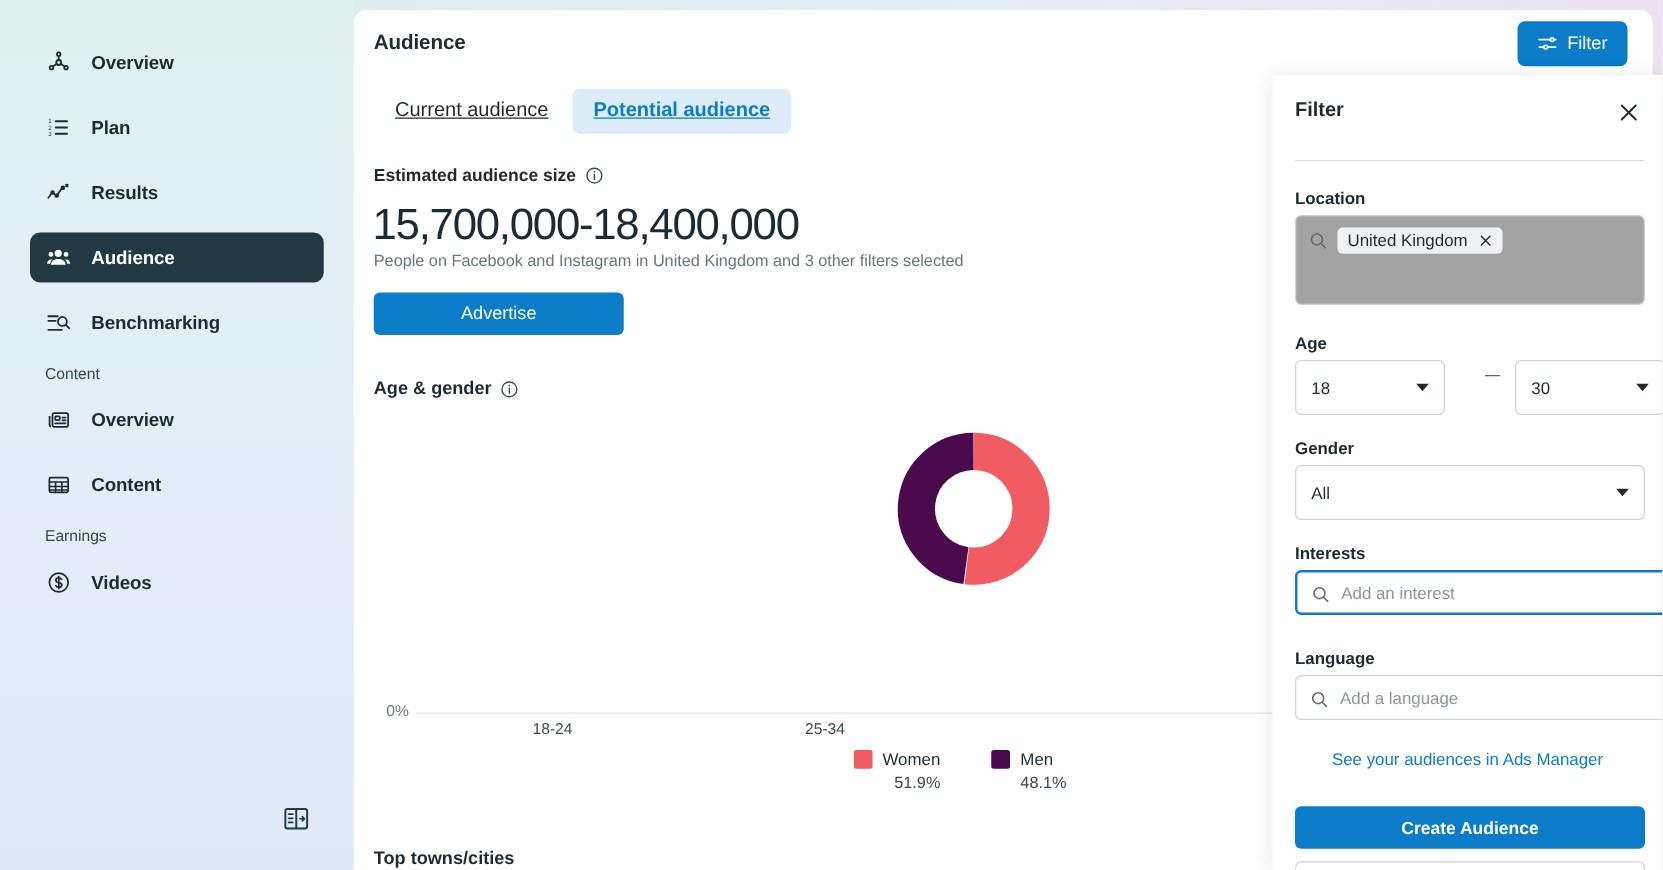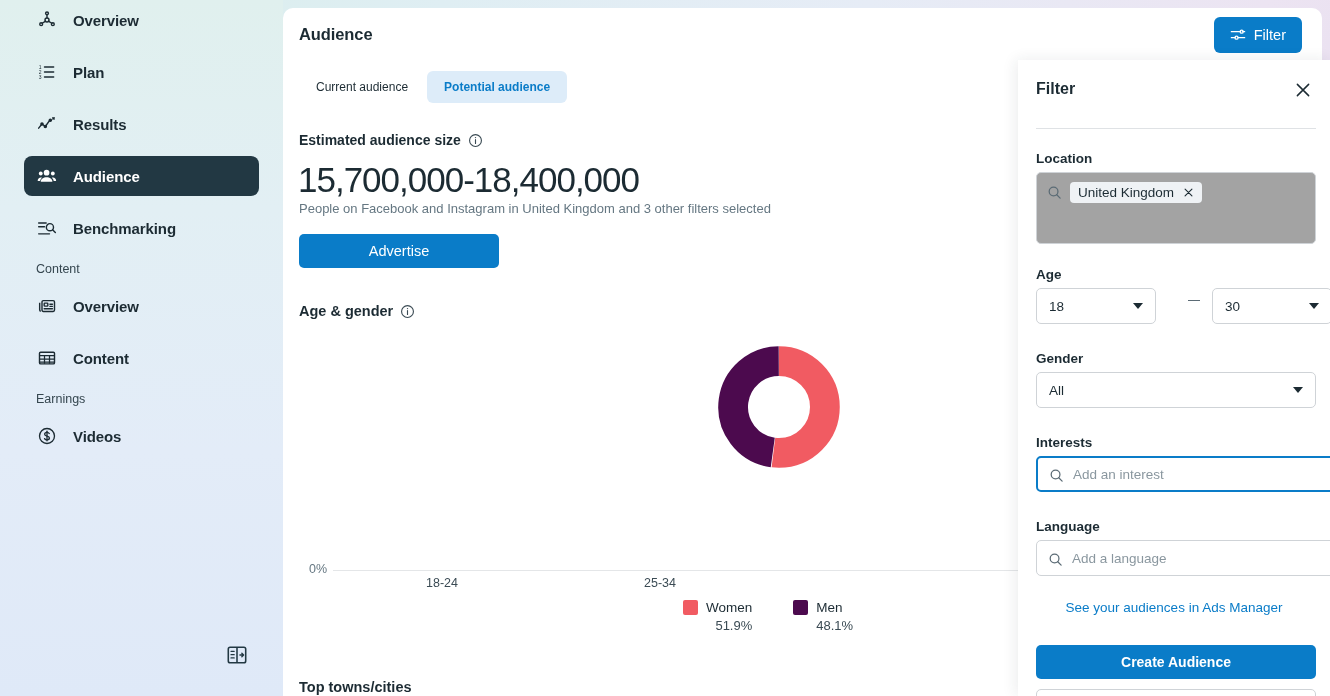--- a/index.html
+++ b/index.html
@@ -15,21 +15,21 @@
     position: relative;
   }
 
   
   .sidebar {
     position: absolute; left: 0; top: 0;
     width: 283px; height: 696px;
     background: linear-gradient(180deg, #e0f0ee 0%, #e2eff4 30%, #e3ecf8 65%, #dfe9f8 100%);
     overflow: hidden;
   }
-  .nav-list { }
+  .nav-list { padding-top: 30px; }
   .nav-item {
     display: flex; align-items: center;
     height: 40px;
     margin: 0 24px 12px 24px;
     padding-left: 12px;
     border-radius: 8px;
     cursor: pointer;
     color: #1c2b33;
   }
   .nav-item.active {
@@ -95,25 +95,26 @@
   }
   .filter-btn svg { width: 16px; height: 16px; display: block; }
 
   
   .tabs {
     position: absolute; left: 16px; top: 63px;
     display: flex; gap: 2px;
   }
   .tab {
     padding: 9px 17px;
-    font-size: 12px;
+    font-size: 16px;
     color: #1c2b33;
     border-radius: 6px;
     cursor: pointer;
     white-space: nowrap;
+    text-decoration: underline;
   }
   .tab.active {
     background: #ddecf9;
     color: #0a7cc8;
     font-weight: bold;
   }
 
   
   .est-label {
     position: absolute; left: 16px; top: 124px;
@@ -271,21 +272,21 @@
     display: flex; align-items: center; gap: 9px;
     font-size: 13.5px;
     color: #1c2b33;
     cursor: default;
   }
   .chip-x { cursor: pointer; display: flex; }
   .chip-x svg { width: 11px; height: 11px; display: block; }
 
   .fp-select {
     position: absolute;
-    height: 36px;
+    height: 44px;
     border: 1px solid #cfd3d7;
     border-radius: 5px;
     background: #fff;
     display: flex; align-items: center;
     justify-content: space-between;
     padding: 0 12px;
     font-size: 13.5px;
     color: #1c2b33;
     cursor: pointer;
   }

